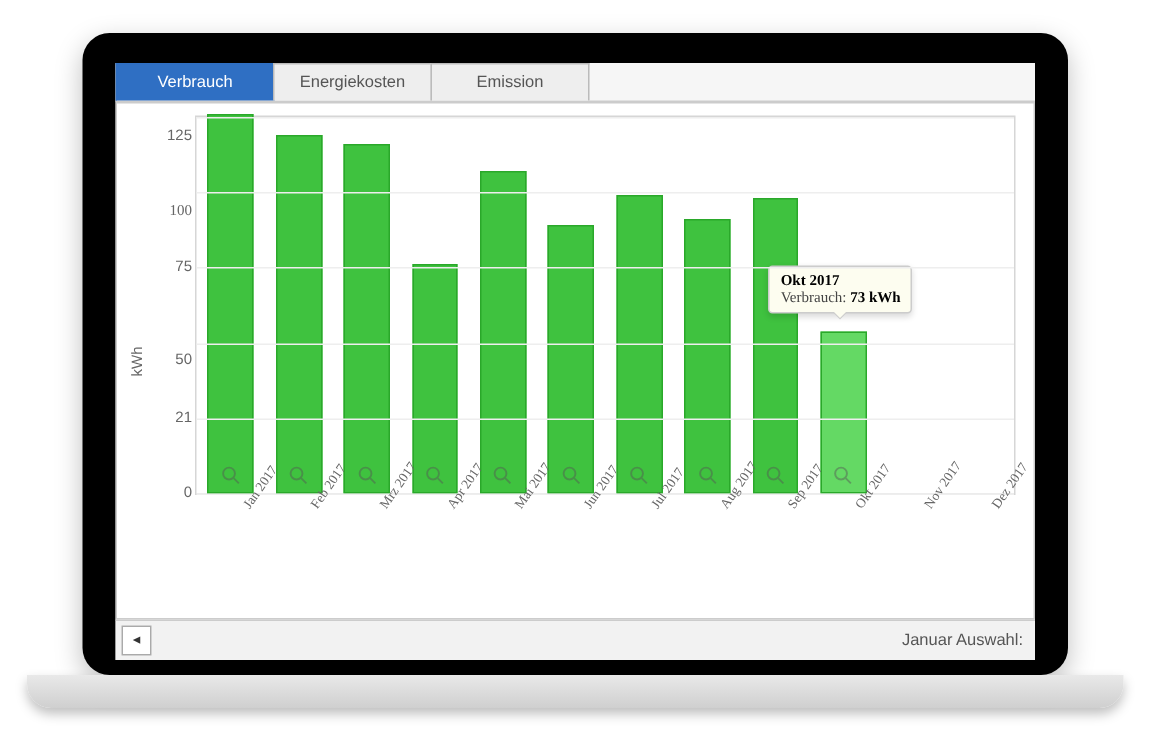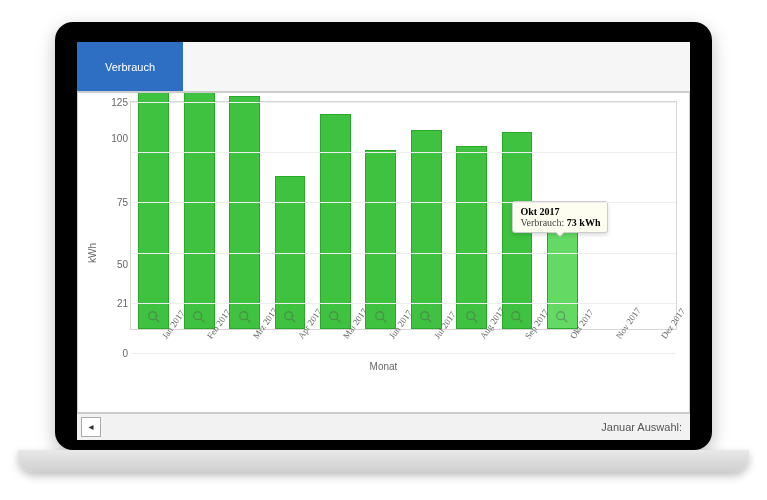--- a/index.html
+++ b/index.html
@@ -4,21 +4,21 @@
 <style>
   html,body{margin:0;padding:0;background:#fff;font-family:Arial,Helvetica,sans-serif;font-size:11px;color:#333;}
   .device{width:767px;height:500px;position:relative;margin:0 auto;}
   .laptop-body{position:absolute;top:22px;left:55px;right:55px;bottom:50px;background:#000;border-radius:18px;padding:20px 22px 10px 22px;box-shadow:0 6px 18px rgba(0,0,0,.25);}
   .screen{width:100%;height:100%;background:#fff;position:relative;overflow:hidden;}
   .laptop-base{position:absolute;left:18px;right:18px;bottom:28px;height:22px;background:linear-gradient(#e9e9e9,#cfcfcf);border-radius:0 0 16px 16px;box-shadow:0 4px 8px rgba(0,0,0,.25);}
   .laptop-notch{position:absolute;left:50%;transform:translateX(-50%);bottom:44px;width:110px;height:6px;background:#bdbdbd;border-radius:0 0 6px 6px;}
   
   .app{position:absolute;inset:0;display:flex;flex-direction:column;}
   .tabs{display:flex;border-bottom:1px solid #ccc;background:#f6f6f6;}
-  .tab{padding:18px 16px;border:1px solid #bbb;border-bottom:none;background:#eee;margin-right:-1px;color:#555;cursor:pointer;min-width:72px;text-align:center;}
+  .tab{padding:6px 16px;border:1px solid #bbb;border-bottom:none;background:#eee;margin-right:-1px;color:#555;cursor:pointer;min-width:72px;text-align:center;}
   .tab.active{background:#2f6fc3;color:#fff;border-color:#2f6fc3;}
   .chart-wrap{flex:1;position:relative;border:1px solid #ccc;margin:0;overflow:hidden;}
   .plot{position:absolute;left:52px;right:12px;top:8px;bottom:82px;border:1px solid #d6d6d6;font-family:Liberation Serif, serif;}
   .ylabel{position:absolute;left:4px;top:50%;transform:translateY(-50%) rotate(-90deg);transform-origin:center;color:#666;font-size:10px;}
   .xlabel{position:absolute;left:0;right:0;bottom:40px;text-align:center;color:#666;font-size:10px;}
   .ytick{position:absolute;left:32px;width:18px;text-align:right;color:#666;font-size:10px;transform:translateY(-50%);}
   .grid{position:absolute;left:0;right:0;height:0;border-top:1px solid #eee;}
   .bars{position:absolute;inset:0;}
   .bar{position:absolute;bottom:0;background:#3fc23f;border:1px solid #2aa82a;box-sizing:border-box;}
   .bar.hi{background:#64d964;}
@@ -38,25 +38,26 @@
 </head>
 <body>
 
 <div class="device">
   <div class="laptop-body">
     <div class="screen">
       <div class="app">
 
         <div class="tabs">
           <div class="tab active">Verbrauch</div>
+          <div class="tab">Energiekosten</div>
+          <div class="tab">Emission</div>
         </div>
 
         <div class="chart-wrap">
           <div class="ylabel">kWh</div>
-          <div class="xlabel">Monat</div>
           <div class="plot" id="plot">
             <div class="bars" id="bars">
                 <div class="bar" style="left: 7.26667px; width: 30.8833px; height: 253.008px;">
                   <div class="zoom"><svg class="mag" viewBox="0 0 16 16">
                       <circle cx="6.5" cy="6.5" r="4.5"></circle>
                       <line x1="10" y1="10" x2="14" y2="14"></line>
                     </svg></div>
                 </div>
                 <div class="bar" style="left: 52.6833px; width: 30.8833px; height: 238.952px;">
                   <div class="zoom"><svg class="mag" viewBox="0 0 16 16">
@@ -136,22 +137,22 @@
               <div class="xt" style="left: 386.042px;">Sep 2017</div>
               <div class="xt" style="left: 431.458px;">Okt 2017</div>
               <div class="xt" style="left: 476.875px;">Nov 2017</div>
               <div class="xt" style="left: 522.292px;">Dez 2017</div>
             </div>
           <div id="yticks"></div>
         <div class="ytick" style="top: 260px;">0</div>
             <div class="ytick" style="top: 209.8px;">21</div>
             <div class="ytick" style="top: 171px;">50</div>
             <div class="ytick" style="top: 109.4px;">75</div>
-            <div class="ytick" style="top: 45px;">100</div>
-            <div class="ytick" style="top: 9px;">125</div>
+            <div class="ytick" style="top: 72px; font-family: Liberation Serif, serif;">100</div>
+            <div class="ytick" style="top: 22px;">125</div>
           </div>
 
         <div class="footer">
           <div class="nav-btn">
             <span>◂</span>
           </div>
           <div class="spacer"></div>
           <span class="period-lbl">Januar Auswahl:</span>
         </div>
 

